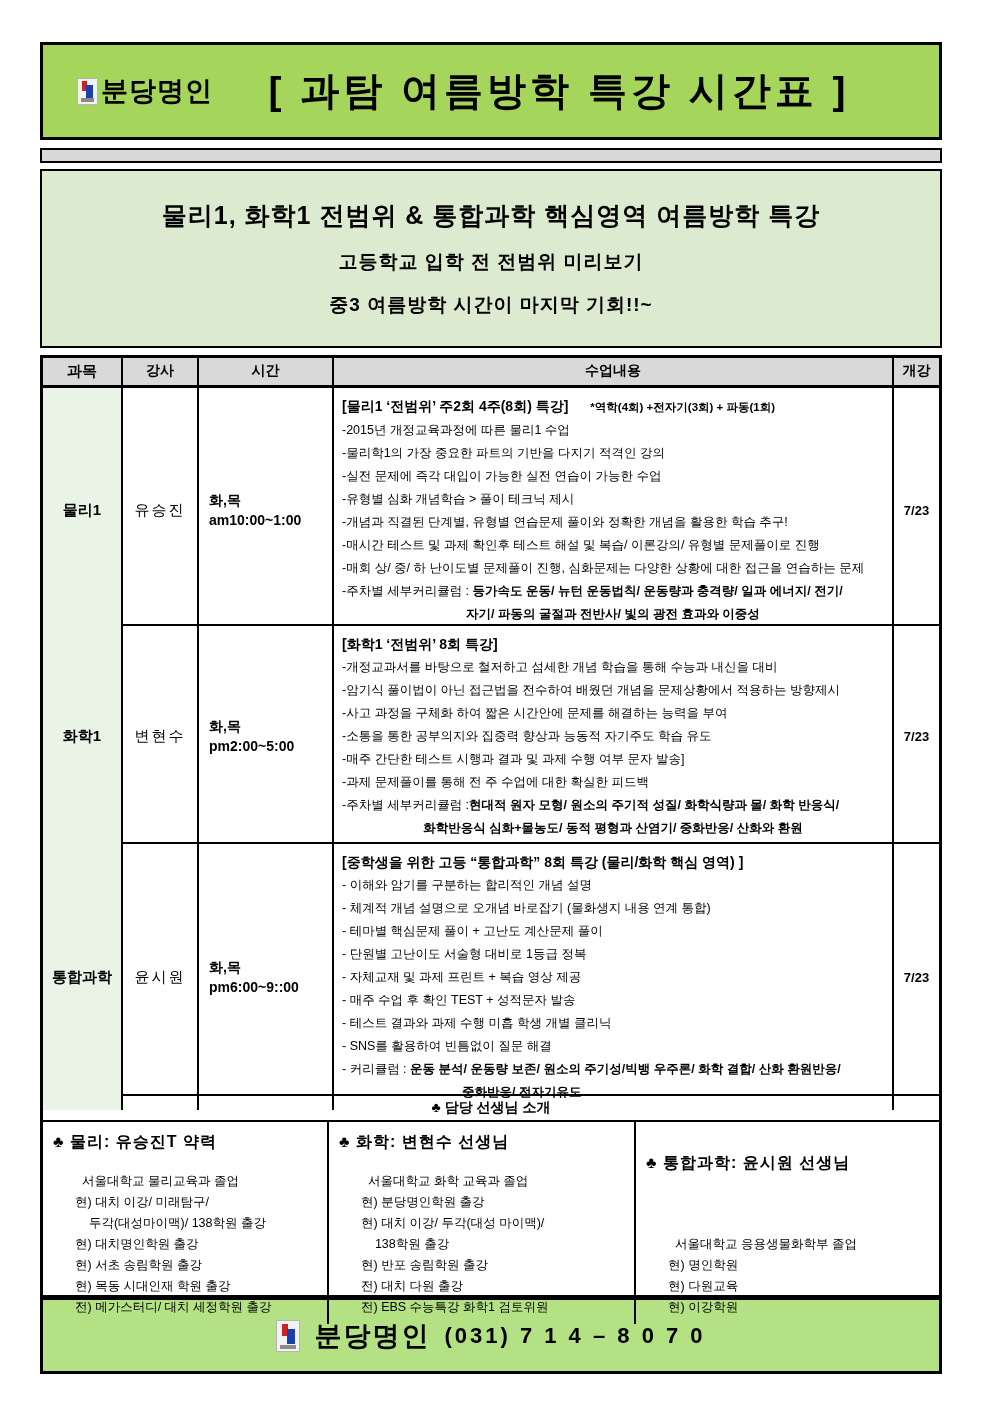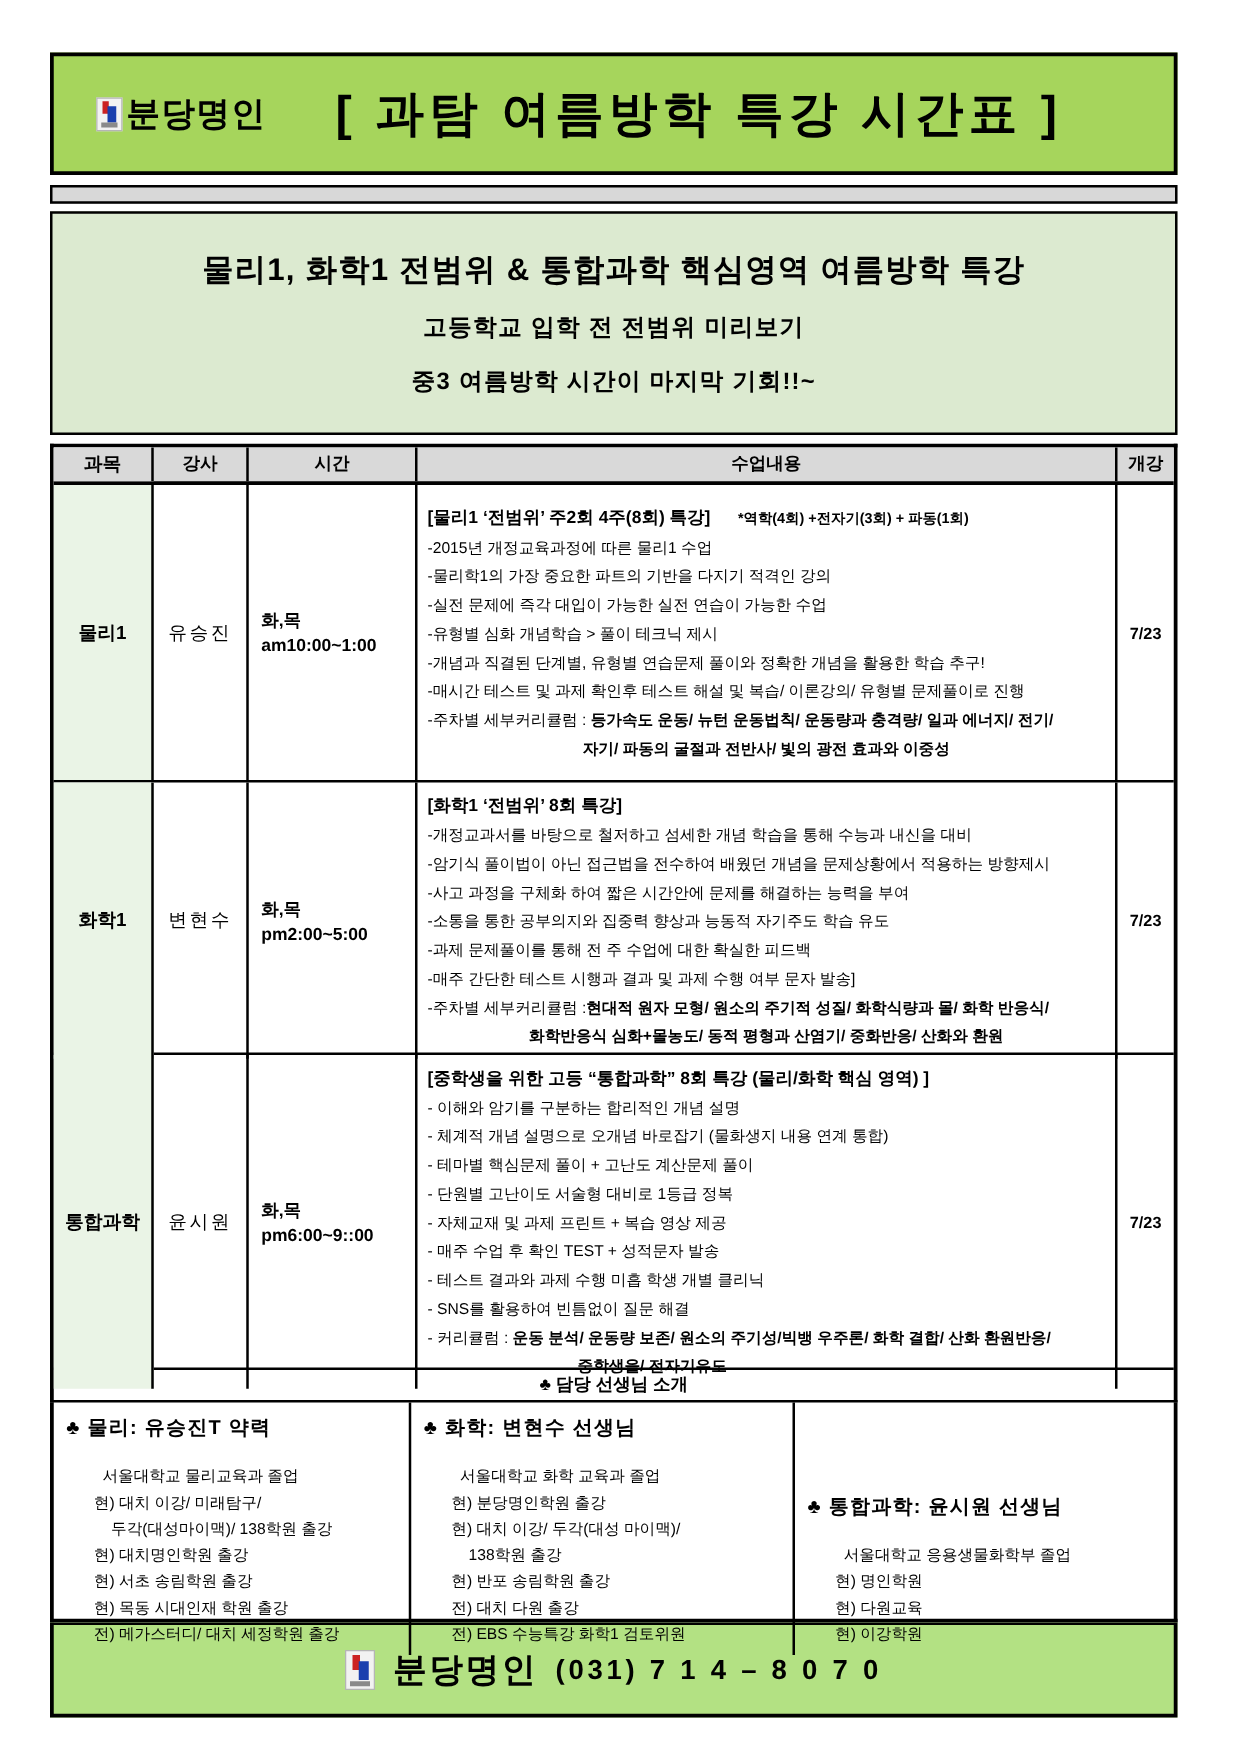--- a/index.html
+++ b/index.html
@@ -56,21 +56,21 @@
   .curr2.indent { padding-left:120px; }
 
   
   .tch-head { border:3px solid #000; border-top:none; border-bottom:2px solid #000;
               text-align:center; font-weight:bold; font-size:14px; padding:3px 0; }
   .tch-grid { border:3px solid #000; border-top:none; display:grid;
               grid-template-columns:286px 1fr 303px; height:176px; }
   .tch-col { border-right:2px solid #000; padding:10px 6px 6px 10px;
              display:flex; flex-direction:column;gap:12px; }
   .tch-col:last-child { border-right:none; }
-  .tch-col.vcenter { justify-content:flex-end; }
+  .tch-col.vcenter { justify-content:space-between;margin-top:21px; }
   .tch-heading { font-weight:bold; font-size:16px; letter-spacing:1px; margin-bottom:6px; white-space:pre; }
   .tch-lines .content-line { font-size:12.5px; line-height:21px; padding-left:22px; white-space:pre; }
 
   
   .ftr { background:#b3e183; border:3px solid #000; border-top:2px solid #000; height:76px;
          display:flex; align-items:center; justify-content:center; gap:14px; }
   .ftr-brand { font-size:27px; font-weight:bold; letter-spacing:2px; }
   .ftr-phone { font-size:22px; font-weight:bold; letter-spacing:3px; }
 
   
@@ -126,20 +126,21 @@
       </div>
       <div class="cell c-content">
         <div class="content-title-line"><span class="ct">[물리1 ‘전범위’ 주2회 4주(8회) 특강]</span><span class="ctn">*역학(4회) +전자기(3회) + 파동(1회)</span></div>
         <div class="content-lines">
             <div class="content-line">-2015년 개정교육과정에 따른 물리1 수업</div>
             <div class="content-line">-물리학1의 가장 중요한 파트의 기반을 다지기 적격인 강의</div>
             <div class="content-line">-실전 문제에 즉각 대입이 가능한 실전 연습이 가능한 수업</div>
             <div class="content-line">-유형별 심화 개념학습 &gt; 풀이 테크닉 제시</div>
             <div class="content-line">-개념과 직결된 단계별, 유형별 연습문제 풀이와 정확한 개념을 활용한 학습 추구!</div>
             <div class="content-line">-매시간 테스트 및 과제 확인후 테스트 해설 및 복습/ 이론강의/ 유형별 문제풀이로 진행</div>
+            <div class="content-line">-매회 상/ 중/ 하 난이도별 문제풀이 진행, 심화문제는 다양한 상황에 대한 접근을 연습하는 문제</div>
           </div>
         <div class="content-line"><span>-주차별 세부커리큘럼 : </span><span class="b">등가속도 운동/ 뉴턴 운동법칙/ 운동량과 충격량/ 일과 에너지/ 전기/</span></div>
         <div class="content-line curr2 center b">자기/ 파동의 굴절과 전반사/ 빛의 광전 효과와 이중성</div>
       </div>
       <div class="cell c-start">7/23</div>
     </div>
 
     <div class="srow r2">
       <div class="cell c-subject">화학1</div>
       <div class="cell c-teacher">변현수</div>
@@ -147,22 +148,22 @@
         <div>화,목</div>
         <div>pm2:00~5:00</div>
       </div>
       <div class="cell c-content">
         <div class="content-title-line"><span class="ct">[화학1 ‘전범위’ 8회 특강]</span></div>
         <div class="content-lines">
             <div class="content-line">-개정교과서를 바탕으로 철저하고 섬세한 개념 학습을 통해 수능과 내신을 대비</div>
             <div class="content-line">-암기식 풀이법이 아닌 접근법을 전수하여 배웠던 개념을 문제상황에서 적용하는 방향제시</div>
             <div class="content-line">-사고 과정을 구체화 하여 짧은 시간안에 문제를 해결하는 능력을 부여</div>
             <div class="content-line">-소통을 통한 공부의지와 집중력 향상과 능동적 자기주도 학습 유도</div>
+            <div class="content-line">-매주 간단한 테스트 시행과 결과 및 과제 수행 여부 문자 발송]</div>
             <div class="content-line">-과제 문제풀이를 통해 전 주 수업에 대한 확실한 피드백</div>
-            <div class="content-line">-매주 간단한 테스트 시행과 결과 및 과제 수행 여부 문자 발송]</div>
           </div>
         <div class="content-line"><span>-주차별 세부커리큘럼 :</span><span class="b">현대적 원자 모형/ 원소의 주기적 성질/ 화학식량과 몰/ 화학 반응식/</span></div>
         <div class="content-line curr2 center b">화학반응식 심화+몰농도/ 동적 평형과 산염기/ 중화반응/ 산화와 환원</div>
       </div>
       <div class="cell c-start">7/23</div>
     </div>
 
     <div class="srow r3">
       <div class="cell c-subject">통합과학</div>
       <div class="cell c-teacher">윤시원</div>
@@ -176,21 +177,21 @@
             <div class="content-line">- 이해와 암기를 구분하는 합리적인 개념 설명</div>
             <div class="content-line">- 체계적 개념 설명으로 오개념 바로잡기 (물화생지 내용 연계 통합)</div>
             <div class="content-line">- 테마별 핵심문제 풀이 + 고난도 계산문제 풀이</div>
             <div class="content-line">- 단원별 고난이도 서술형 대비로 1등급 정복</div>
             <div class="content-line">- 자체교재 및 과제 프린트 + 복습 영상 제공</div>
             <div class="content-line">- 매주 수업 후 확인 TEST + 성적문자 발송</div>
             <div class="content-line">- 테스트 결과와 과제 수행 미흡 학생 개별 클리닉</div>
             <div class="content-line">- SNS를 활용하여 빈틈없이 질문 해결</div>
           </div>
         <div class="content-line"><span>- 커리큘럼 : </span><span class="b">운동 분석/ 운동량 보존/ 원소의 주기성/빅뱅 우주론/ 화학 결합/ 산화 환원반응/</span></div>
-        <div class="content-line curr2 indent b">중학생을/ 전자기유도</div>
+        <div class="content-line curr2 indent b">중화반응/ 전자기유도</div>
       </div>
       <div class="cell c-start">7/23</div>
     </div>
   </div>
 
   <div class="tch-head">♣ 담당 선생님 소개</div>
   <div class="tch-grid">
     <div class="tch-col">
       <div class="tch-heading">♣ 물리: 유승진T 약력</div>
       <div class="tch-lines">

